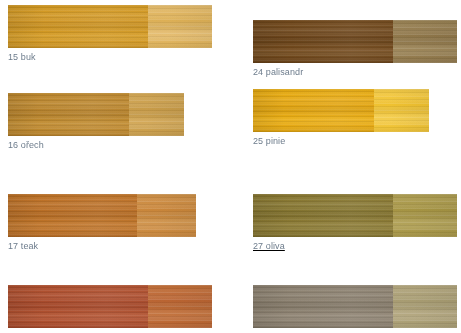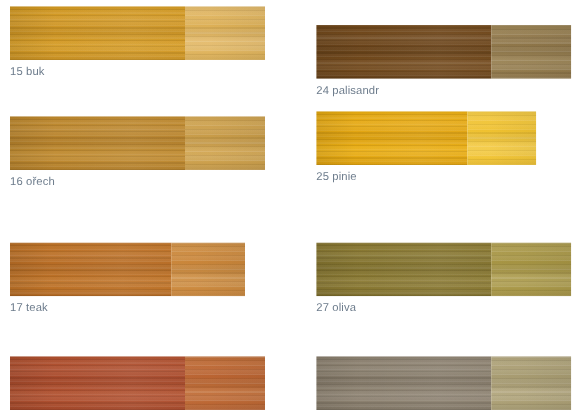--- a/index.html
+++ b/index.html
@@ -145,21 +145,21 @@
           <div class="bands"></div>
         </div>
         <div class="light" style="background: linear-gradient(rgb(155, 132, 86) 0%, rgb(141, 116, 71) 33%, rgb(155, 132, 86) 66%, rgb(141, 116, 71) 100%);">
           <div class="grain g2"></div>
           <div class="bands"></div>
         </div>
         <div class="vshade"></div>
       </div>
       <div class="swatch-label">24 palisandr</div>
     </div>
-    <div class="swatch-cell" style="left: 8px; top: 93px; width: 204px;">
+    <div class="swatch-cell" style="left: 8px; top: 93px; width: 176px;">
       <div class="swatch">
         <div class="base" style="background: linear-gradient(rgb(192, 138, 46) 0%, rgb(184, 131, 44) 40%, rgb(192, 138, 46) 72%, rgb(184, 131, 44) 100%);">
           <div class="grain"></div>
           <div class="bands"></div>
         </div>
         <div class="light" style="background: linear-gradient(rgb(211, 168, 86) 0%, rgb(199, 154, 70) 33%, rgb(211, 168, 86) 66%, rgb(199, 154, 70) 100%);">
           <div class="grain g2"></div>
           <div class="bands"></div>
         </div>
         <div class="vshade"></div>
@@ -187,21 +187,21 @@
           <div class="bands"></div>
         </div>
         <div class="light" style="background: linear-gradient(rgb(207, 146, 74) 0%, rgb(201, 132, 55) 33%, rgb(207, 146, 74) 66%, rgb(201, 132, 55) 100%);">
           <div class="grain g2"></div>
           <div class="bands"></div>
         </div>
         <div class="vshade"></div>
       </div>
       <div class="swatch-label">17 teak</div>
     </div>
-    <div class="swatch-cell" style="left: 253px; top: 194px; width: 204px;">
+    <div class="swatch-cell" style="left: 253px; top: 194px; width: 204px; text-decoration: underline;">
       <div class="swatch">
         <div class="base" style="background: linear-gradient(rgb(139, 122, 51) 0%, rgb(131, 115, 47) 40%, rgb(139, 122, 51) 72%, rgb(131, 115, 47) 100%);">
           <div class="grain"></div>
           <div class="bands"></div>
         </div>
         <div class="light" style="background: linear-gradient(rgb(176, 160, 85) 0%, rgb(164, 146, 64) 33%, rgb(176, 160, 85) 66%, rgb(164, 146, 64) 100%);">
           <div class="grain g2"></div>
           <div class="bands"></div>
         </div>
         <div class="vshade"></div>

